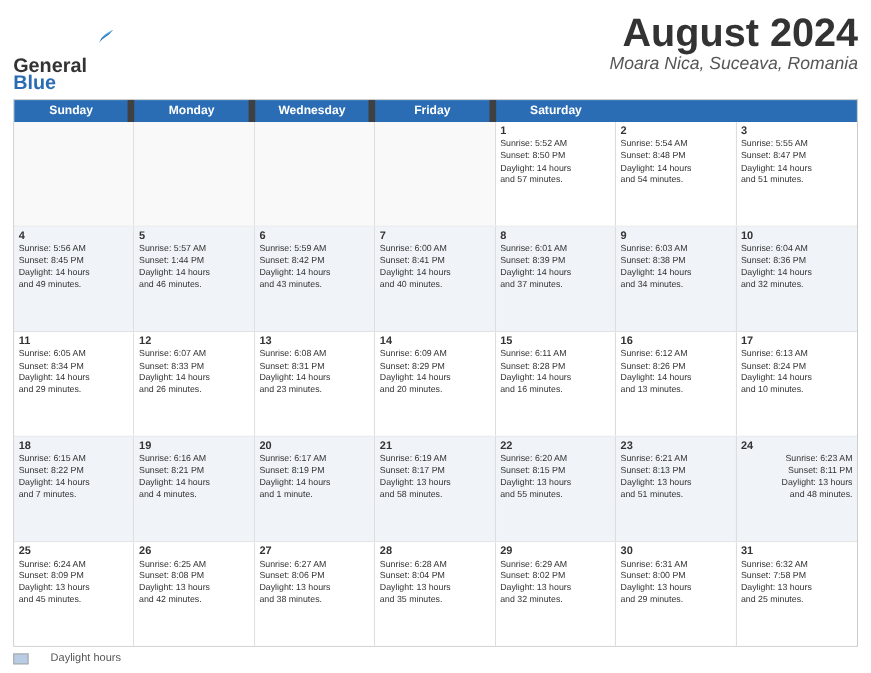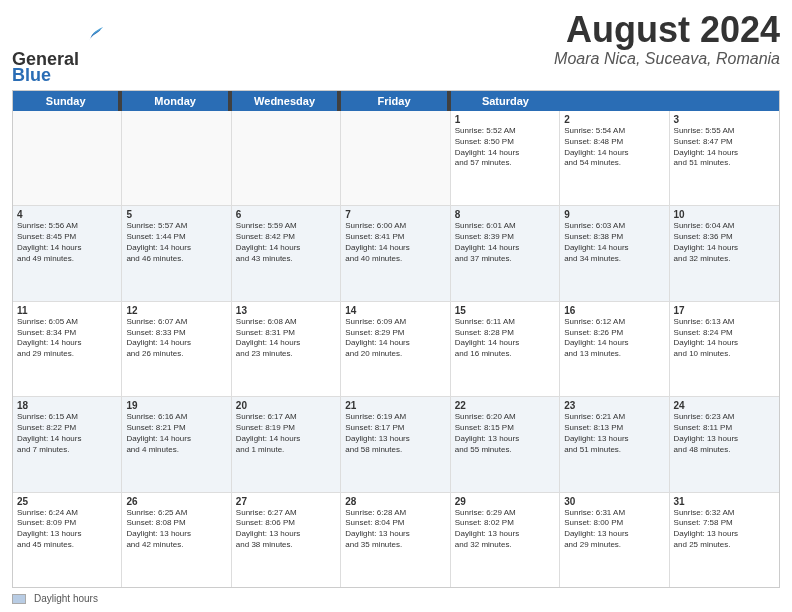--- a/index.html
+++ b/index.html
@@ -65,21 +65,21 @@
       display: grid;
       grid-template-columns: repeat(7, 1fr);
       background: #2a6db5;
     }
     .cal-header-cell {
       color: #fff;
       font-weight: bold;
       font-size: 11px;
       text-align: center;
       padding: 4px 2px;
-      border-right: 4px solid #404040;
+      border-right: 6px solid #404040;
     }
     .cal-header-cell:last-child { border-right: none; }
     .cal-body {
       flex: 1;
       display: flex;
       flex-direction: column;
     }
     .cal-row {
       display: grid;
       grid-template-columns: repeat(7, 1fr);
@@ -106,21 +106,21 @@
       display: block;
     }
     .cell-text {
       font-size: 8px;
       line-height: 1.35;
       color: #333;
     }
     .footer {
       display: flex;
       align-items: center;
-      gap: 8px;
+      gap: 20px;
       margin-top: 5px;
       font-size: 10px;
       color: #555;
     }
     .legend-box {
       width: 14px;
       height: 10px;
       background: #b8cce4;
       border: 1px solid #aaa;
       display: inline-block;
@@ -325,21 +325,21 @@
           </div>
           <div class="cal-cell alt-row">
             <span class="day-num">23</span>
             <div class="cell-text" style="white-space: pre-line;">Sunrise: 6:21 AM
 Sunset: 8:13 PM
 Daylight: 13 hours
 and 51 minutes.</div>
           </div>
           <div class="cal-cell alt-row">
             <span class="day-num">24</span>
-            <div class="cell-text" style="white-space: pre-line;">Sunrise: 6:23 AM
+            <div class="cell-text" style="white-space: pre-line; text-align: right;">Sunrise: 6:23 AM
 Sunset: 8:11 PM
 Daylight: 13 hours
 and 48 minutes.</div>
           </div>
         </div>
         <div class="cal-row">
           <div class="cal-cell">
             <span class="day-num">25</span>
             <div class="cell-text" style="white-space: pre-line;">Sunrise: 6:24 AM
 Sunset: 8:09 PM

